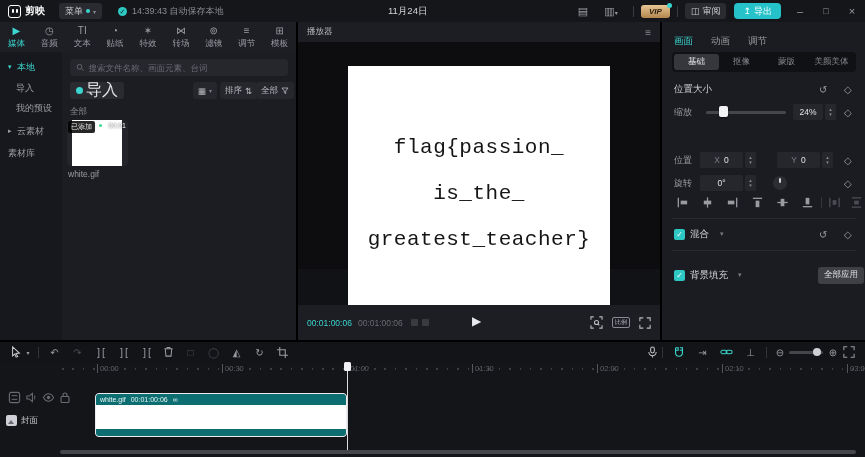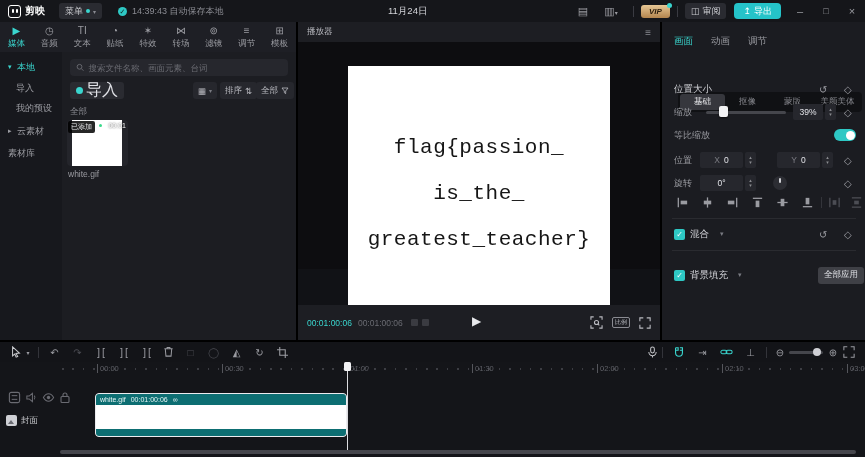--- a/index.html
+++ b/index.html
@@ -91,22 +91,22 @@
   .sq-ic { width:7px; height:7px; background:#3a3b41; border-radius:1px; display:inline-block; }
   #play-btn { position:absolute; left:174px; top:292px; color:#e8e9ec; font-size:12px; }
   .pb-right { margin-left:auto; display:flex; align-items:center; gap:9px; }
   .ratio-box { border:1px solid #8a8b92; border-radius:2px; font-size:6px; color:#b9bac0;
     padding:1px 2px; line-height:7px; }
 
   
   #insp-tabs { left:0; top:0; width:203px; height:26px; display:flex; align-items:flex-end;
     gap:18px; padding-left:12px; font-size:9.5px; color:#9a9ba1; }
   #insp-tabs .active { color:#3ad6cf; }
-  #subtabs { left:16px; top:30px; width:184px; height:20px; background:#101114; border-radius:4px;
-    display:flex; align-items:center; padding:2px;margin-top:40px; }
+  #subtabs { left:10px; top:30px; width:184px; height:20px; background:#101114; border-radius:4px;
+    display:flex; align-items:center; padding:2px; }
   .subtab { flex:1; height:16px; display:flex; align-items:center; justify-content:center;
     font-size:8.5px; color:#85868c; border-radius:3px; }
   .subtab.active { background:#36373d; color:#e8e9ec; }
   .insp-row { position:absolute; left:0; width:203px; height:18px; display:flex; align-items:center;padding-left:28px; }
   .row-label { position:absolute; left:12px; font-size:9px; color:#9a9ba1; }
   .row-title { position:absolute; left:12px; font-size:9.5px; color:#d4d5da; }
   .kf { position:absolute; font-size:10px; color:#9a9ba1; }
   .reset { position:absolute; font-size:10px; color:#9a9ba1; }
   .slider-track { position:absolute; left:44px; top:8px; width:80px; height:2.5px; background:#45464c;
     border-radius:2px; }
@@ -354,34 +354,28 @@
     <div class="insp-row" style="top:58px;">
       <span class="row-title">位置大小</span>
       <span class="reset" style="left:157px;">↺</span>
       <span class="kf" style="left:182px;">◇</span>
     </div>
 
     <div class="insp-row" style="top:81px;">
       <span class="row-label">缩放</span>
       <span class="slider-track"></span>
       <span class="slider-knob"></span>
-      <span class="val-box" style="left:131px;width:30px;">39%</span>
+      <span class="val-box" style="left:131px;width:30px;">24%</span>
       <span class="stepper" style="left:163px;">
           <span>▴</span>
           <span>▾</span>
         </span>
       <span class="kf" style="left:182px;">◇</span>
     </div>
 
-    <div class="insp-row" style="top:104px;">
-      <span class="row-label">等比缩放</span>
-      <span class="toggle" style="left:172px;top:3px;">
-          <span class="knob"></span>
-        </span>
-    </div>
 
     <div class="insp-row" style="top:129px;">
       <span class="row-label">位置</span>
       <span class="val-box" style="left:38px;width:43px;">
           <span class="vl">X</span>
           <span>0</span>
         </span>
       <span class="stepper" style="left:83px;">
           <span>▴</span>
           <span>▾</span>

